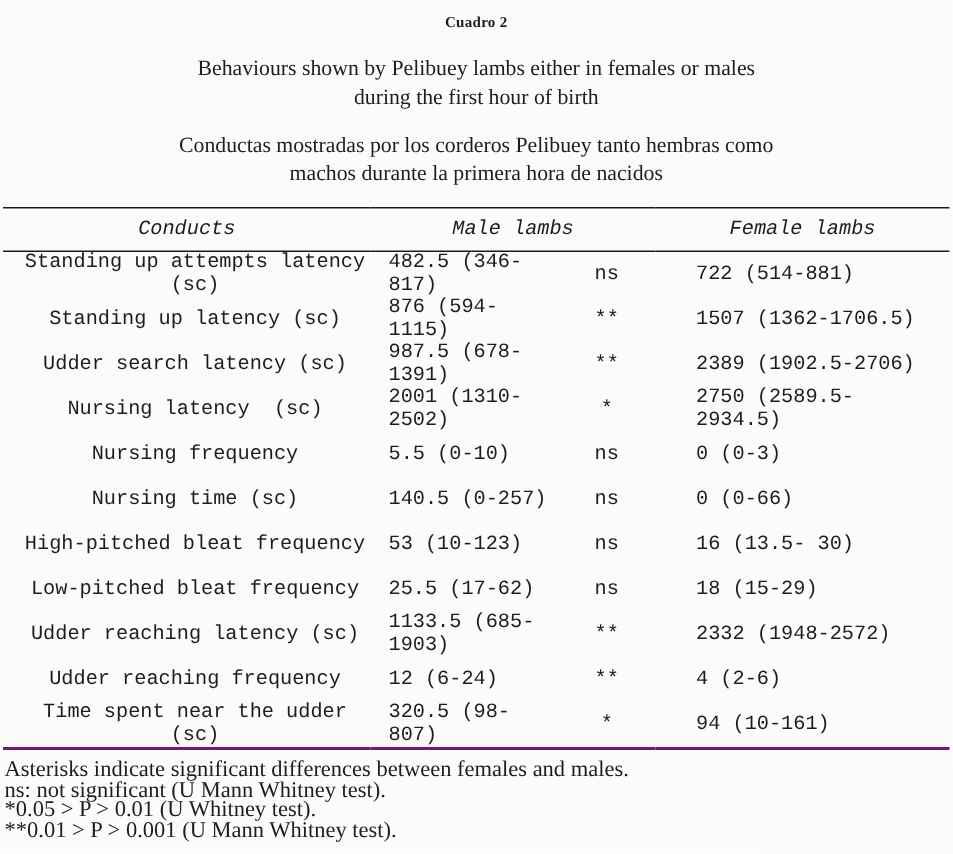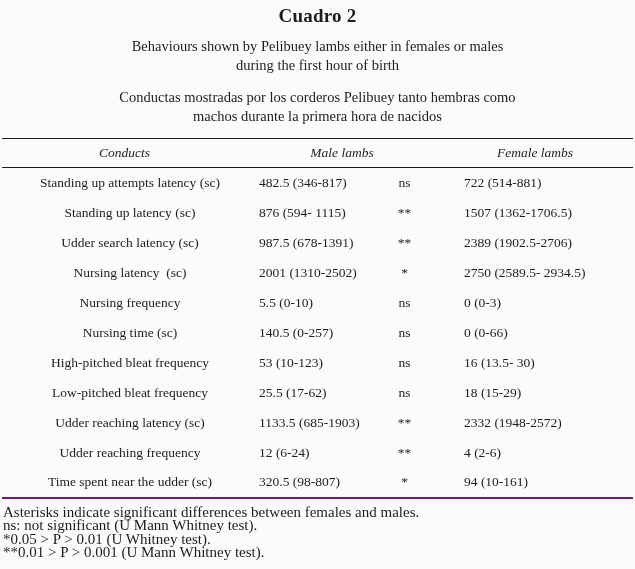--- a/index.html
+++ b/index.html
@@ -10,37 +10,38 @@
     height: 569px;
     background: #fbfbfa;
     color: #1d1d1d;
     font-family: "Liberation Serif", "DejaVu Serif", serif;
     overflow: hidden;
     padding-top: 7px;
   }
   .table-number {
     text-align: center;
     font-weight: bold;
-    font-size: 19px;
+    font-size: 10px;
     line-height: 17px;
     letter-spacing: 0.2px;
   }
   .title {
     text-align: center;
     font-size: 14.5px;
     line-height: 19px;
   }
   .title-es { margin-top: 13px; }
   .title-en { margin-top: 13px; }
   table.data-table {
     width: 631px;
     margin: 12px 2px 0 2px;
     border-collapse: collapse;
     table-layout: fixed;
     font-size: 13.5px;
+    font-family: Liberation Mono, monospace;
   }
   table.data-table thead th {
     font-style: italic;
     font-weight: normal;
     height: 29px;
     border-top: 1px solid #1c1c1c;
     border-bottom: 1px solid #1c1c1c;
     text-align: center;
     vertical-align: middle;
   }

